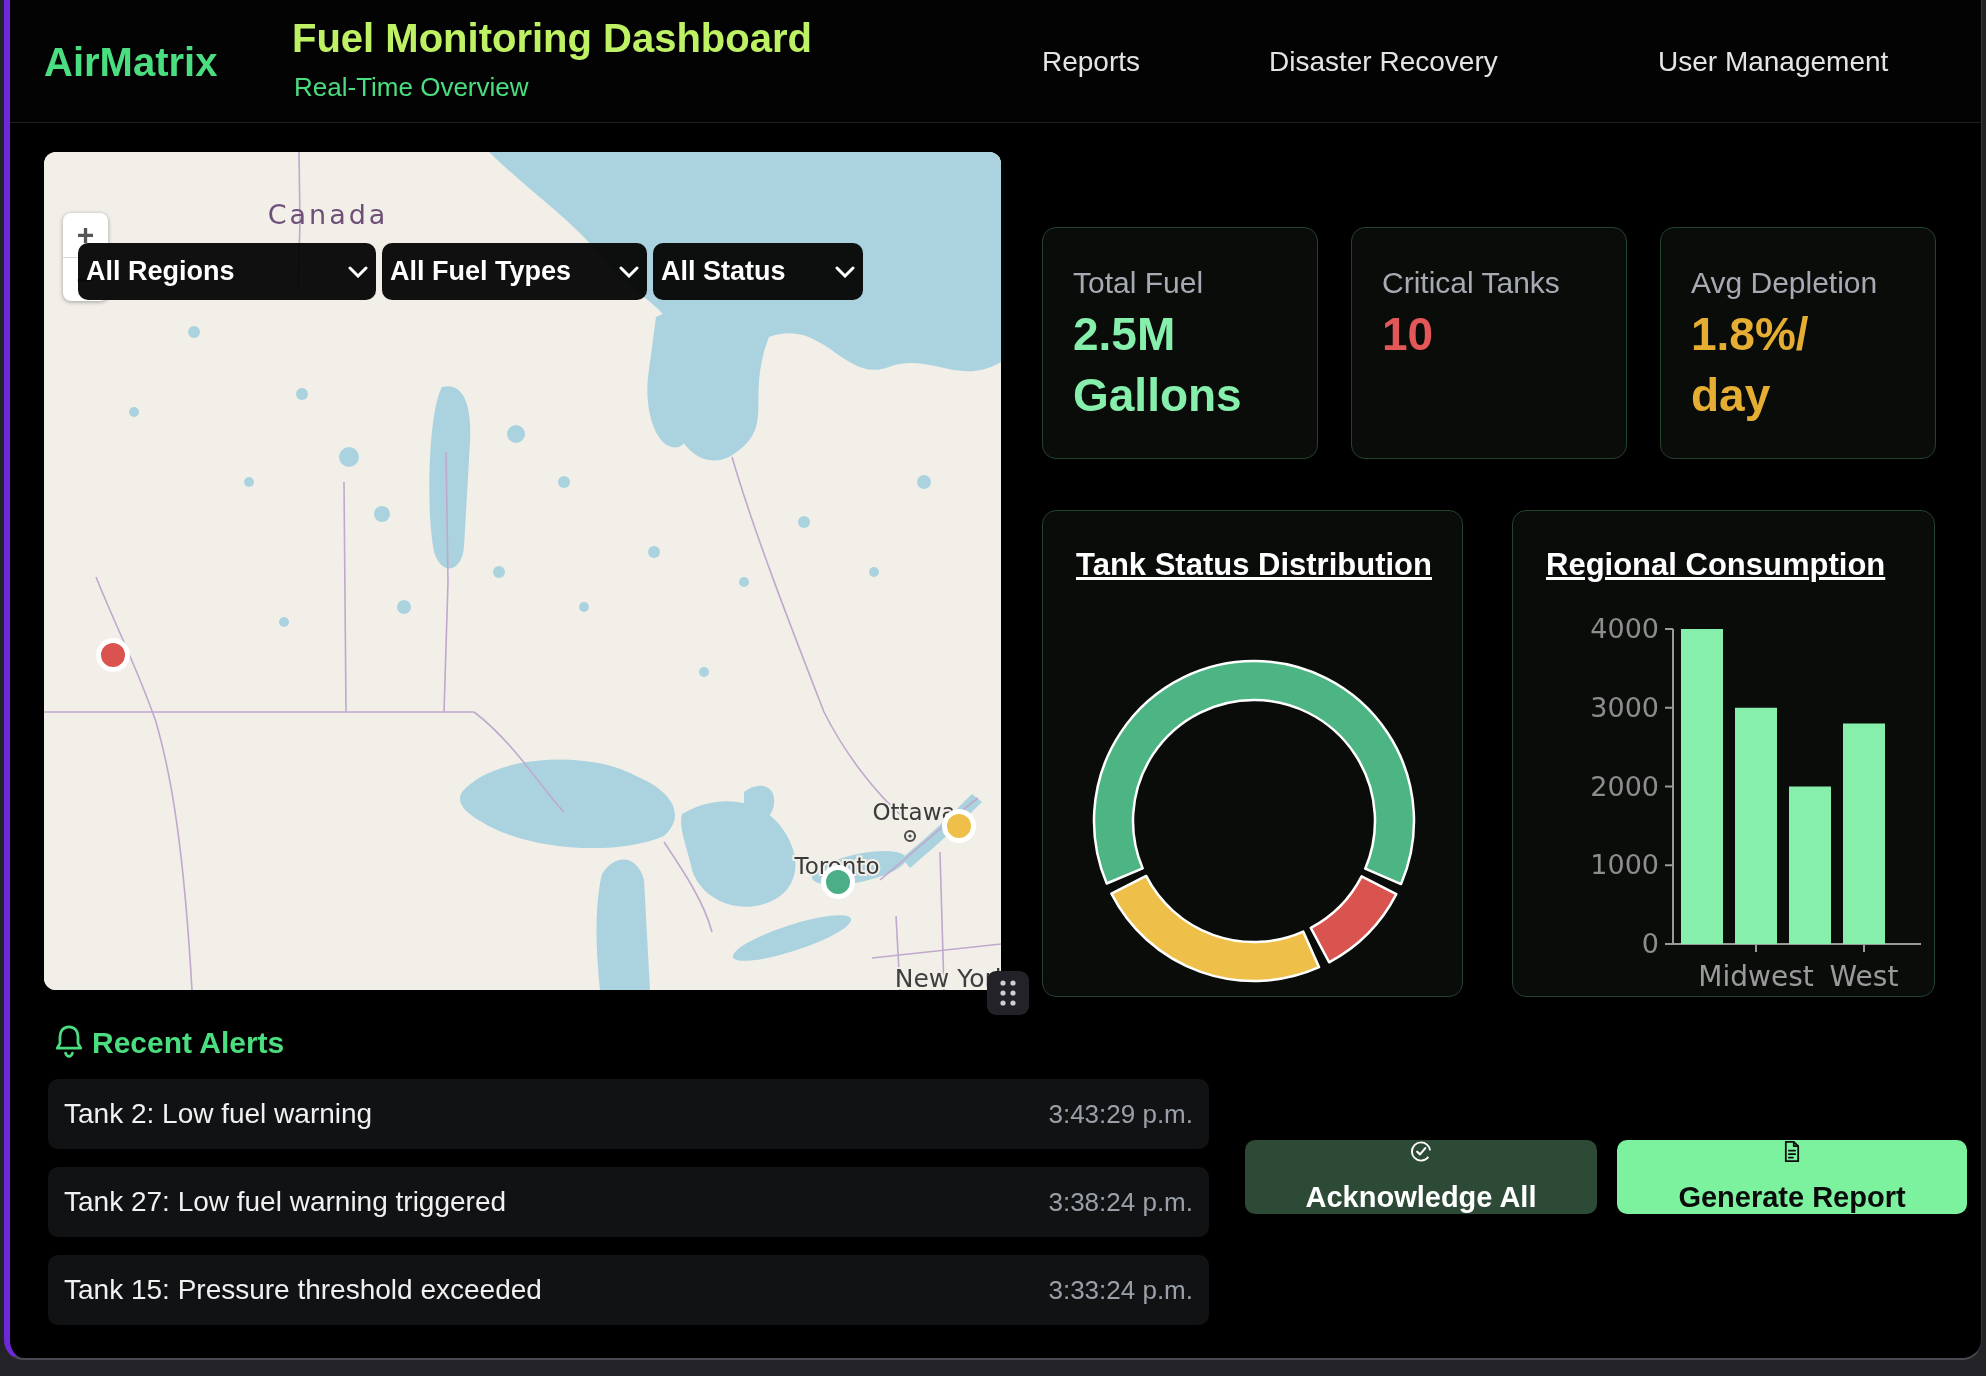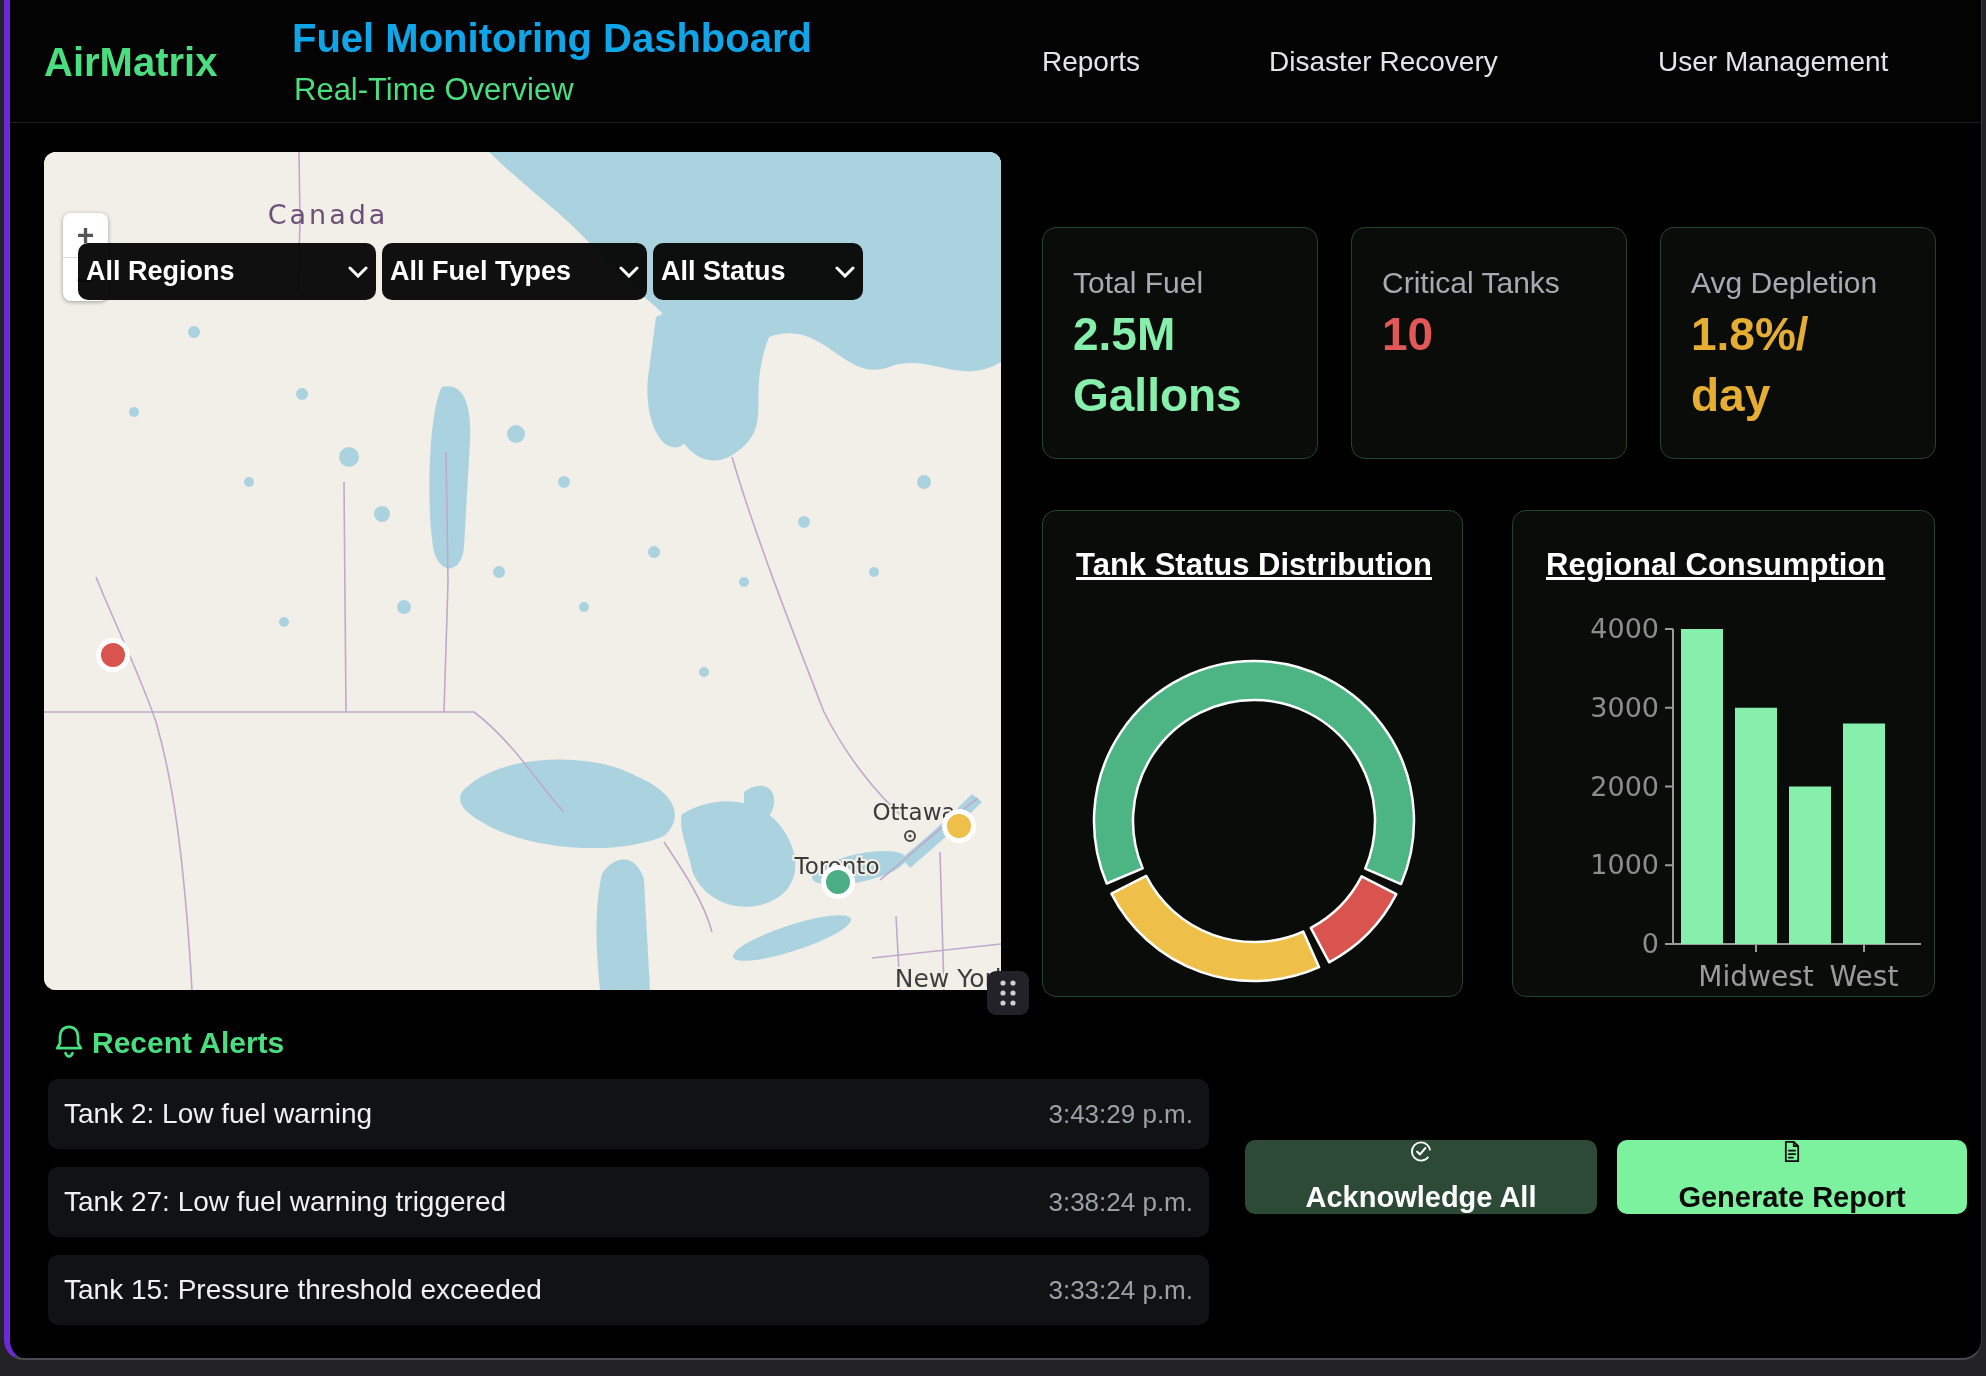--- a/index.html
+++ b/index.html
@@ -6,22 +6,22 @@
   html,body { width:1986px; height:1376px; background:#232327; overflow:hidden;
               font-family:"Liberation Sans", sans-serif; }
   .app { position:relative; margin:0 4px; width:1978px; height:1360px; background:#000;
          border-left:6px solid #6d28d9; border-right:1px solid #36363c;
          border-bottom:2px solid #4a4a52; border-radius:0 0 20px 20px; overflow:hidden; }
 
   
   .header { position:absolute; left:0; top:0; width:100%; height:123px; background:#030303;
             border-bottom:1px solid #1e1e21; }
   .logo { position:absolute; left:34px; top:40px; font-size:40px; font-weight:bold; color:#4ade80; }
-  .title { position:absolute; left:282px; top:16px; font-size:40px; font-weight:bold; color:#0ea5e9; }
-  .subtitle { position:absolute; left:284px; top:72px; font-size:31px; color:#4ade80; }
+  .title { position:absolute; left:282px; top:16px; font-size:40px; font-weight:bold; color:#bef264; }
+  .subtitle { position:absolute; left:284px; top:72px; font-size:26px; color:#4ade80; }
   .nav-item { position:absolute; top:46px; font-size:28px; color:#e4e4e7; cursor:pointer; }
   .nav-reports { left:1032px; } .nav-dr { left:1259px; } .nav-um { left:1648px; }
 
   
   .map-panel { position:absolute; left:34px; top:152px; width:957px; height:838px;
                border-radius:12px; overflow:hidden; background:#f2efe9; }
   .zoom-ctl { position:absolute; left:19px; top:61px; width:45px; height:88px; background:#fff;
               border-radius:8px; box-shadow:0 1px 4px rgba(0,0,0,.35); z-index:1; }
   .zoom-btn { width:45px; height:44px; display:flex; align-items:center; justify-content:center;
               font-size:30px; font-weight:bold; color:#555; cursor:pointer; }

